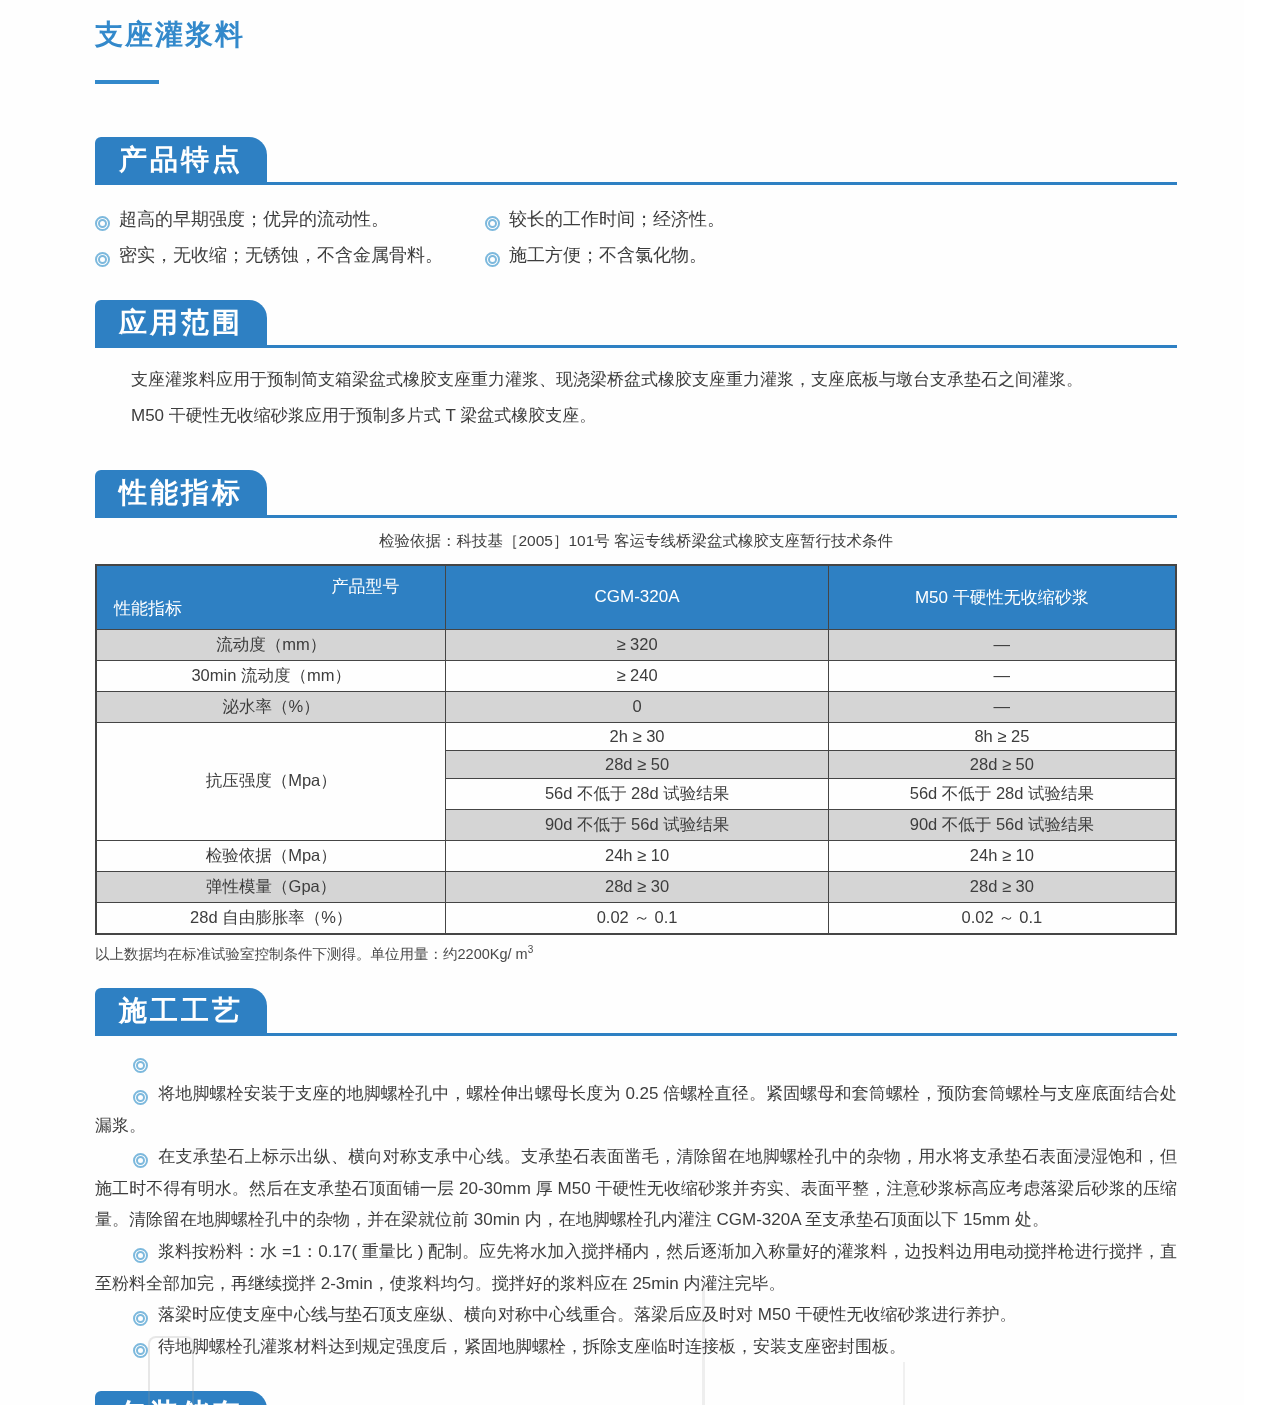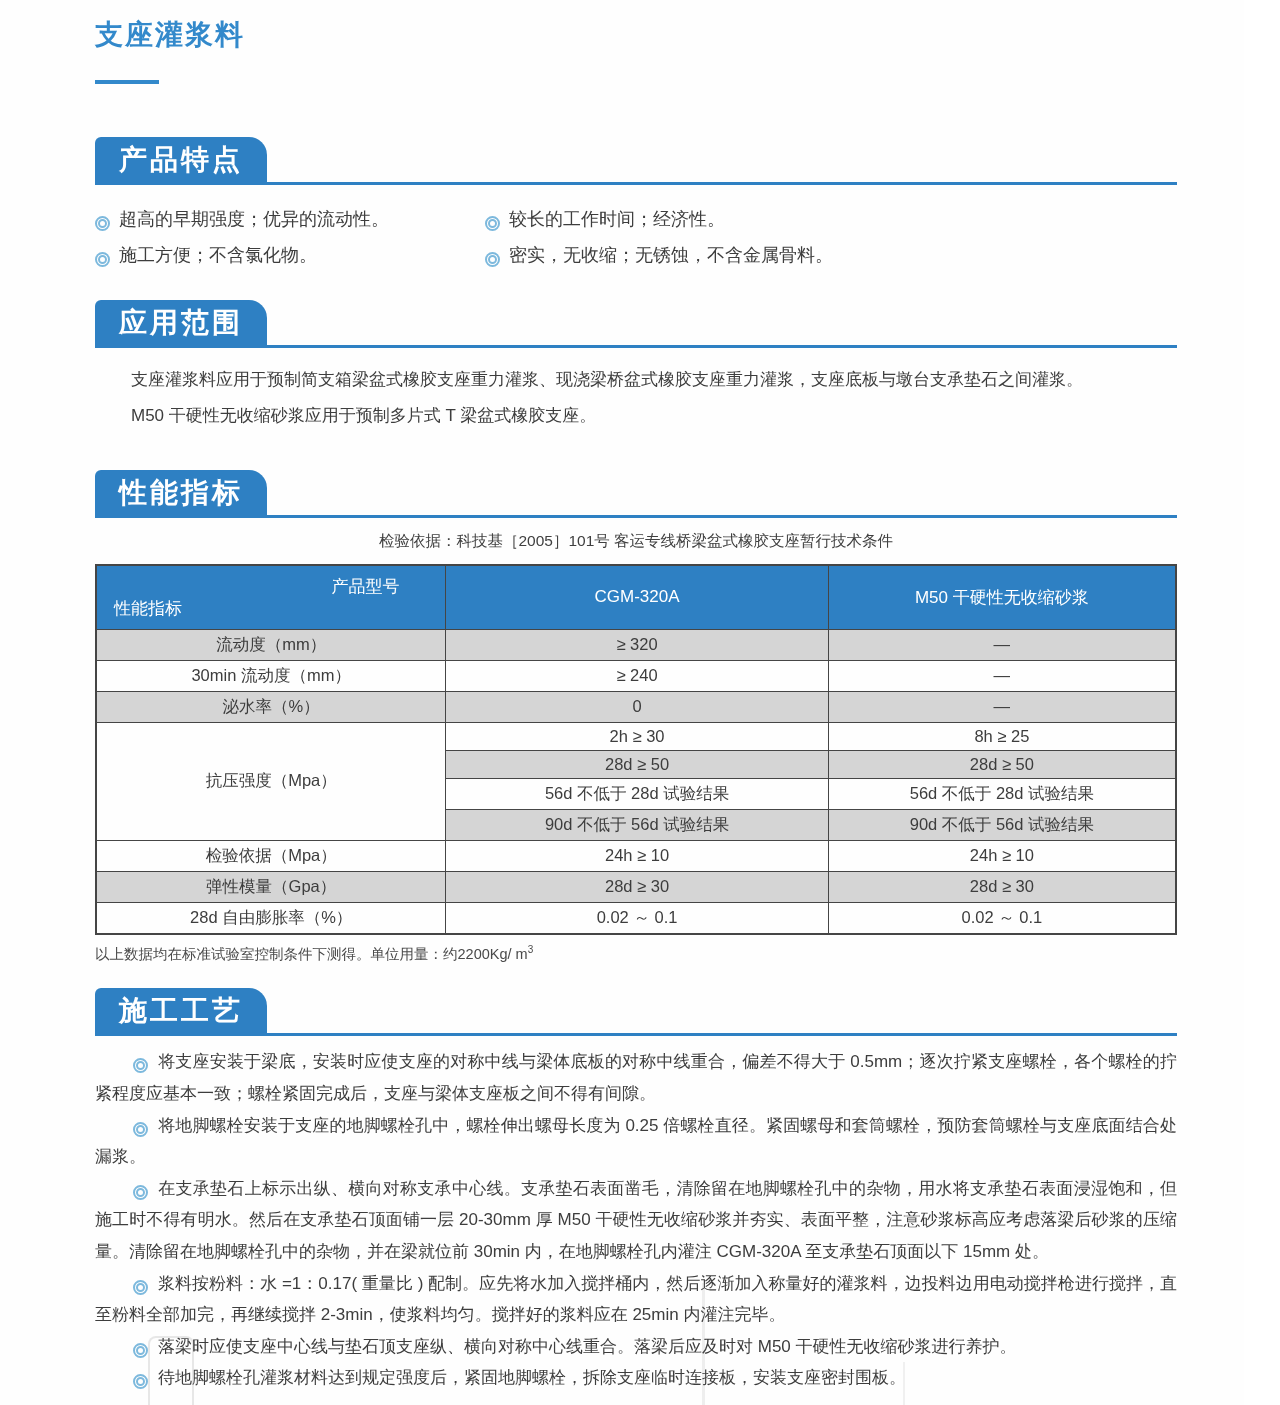--- a/index.html
+++ b/index.html
@@ -145,24 +145,24 @@
         <span class="section-tab">产品特点</span>
       </div>
       <div class="features-grid">
         <div class="feature-item">
           <span class="bullet-icon"></span><span>超高的早期强度；优异的流动性。</span>
         </div>
         <div class="feature-item">
           <span class="bullet-icon"></span><span>较长的工作时间；经济性。</span>
         </div>
         <div class="feature-item">
+          <span class="bullet-icon"></span><span>密实，无收缩；无锈蚀，不含金属骨料。</span>
+        </div>
+        <div class="feature-item">
           <span class="bullet-icon"></span><span>施工方便；不含氯化物。</span>
-        </div>
-        <div class="feature-item">
-          <span class="bullet-icon"></span><span>密实，无收缩；无锈蚀，不含金属骨料。</span>
         </div>
       </div>
     </div>
 
     <div class="sec-application">
       <div class="section-bar">
         <span class="section-tab">应用范围</span>
       </div>
       <div class="app-text">
         <div>支座灌浆料应用于预制简支箱梁盆式橡胶支座重力灌浆、现浇梁桥盆式橡胶支座重力灌浆，支座底板与墩台支承垫石之间灌浆。</div>
@@ -246,21 +246,21 @@
       <div class="table-note">
         <span>以上数据均在标准试验室控制条件下测得。单位用量：约2200Kg/ m</span><sup>3</sup>
       </div>
     </div>
 
     <div class="sec-construction">
       <div class="section-bar">
         <span class="section-tab">施工工艺</span>
       </div>
       <div class="construction-text">
-        <p><span class="bullet-icon"></span><span>将支座安装于梁底，安装时应使支座的对称中线与梁体底板的对称中线重合，偏差不得大于 0.5mm；逐次拧紧支座螺栓，各个螺栓的拧紧程度应基本一致；螺栓紧固完成后，支座与梁体支座板之间不得有间隙。</span></p>
+        <p><span class="bullet-icon"></span></p>
         <p><span class="bullet-icon"></span><span>将地脚螺栓安装于支座的地脚螺栓孔中，螺栓伸出螺母长度为 0.25 倍螺栓直径。紧固螺母和套筒螺栓，预防套筒螺栓与支座底面结合处漏浆。</span></p>
         <p><span class="bullet-icon"></span><span>在支承垫石上标示出纵、横向对称支承中心线。支承垫石表面凿毛，清除留在地脚螺栓孔中的杂物，用水将支承垫石表面浸湿饱和，但施工时不得有明水。然后在支承垫石顶面铺一层 20-30mm 厚 M50 干硬性无收缩砂浆并夯实、表面平整，注意砂浆标高应考虑落梁后砂浆的压缩量。清除留在地脚螺栓孔中的杂物，并在梁就位前 30min 内，在地脚螺栓孔内灌注 CGM-320A 至支承垫石顶面以下 15mm 处。</span></p>
         <p><span class="bullet-icon"></span><span>浆料按粉料：水 =1：0.17( 重量比 ) 配制。应先将水加入搅拌桶内，然后逐渐加入称量好的灌浆料，边投料边用电动搅拌枪进行搅拌，直至粉料全部加完，再继续搅拌 2-3min，使浆料均匀。搅拌好的浆料应在 25min 内灌注完毕。</span></p>
         <p><span class="bullet-icon"></span><span>落梁时应使支座中心线与垫石顶支座纵、横向对称中心线重合。落梁后应及时对 M50 干硬性无收缩砂浆进行养护。</span></p>
         <p><span class="bullet-icon"></span><span>待地脚螺栓孔灌浆材料达到规定强度后，紧固地脚螺栓，拆除支座临时连接板，安装支座密封围板。</span></p>
       </div>
     </div>
 
     <div class="sec-packaging">
       <div class="section-bar">

